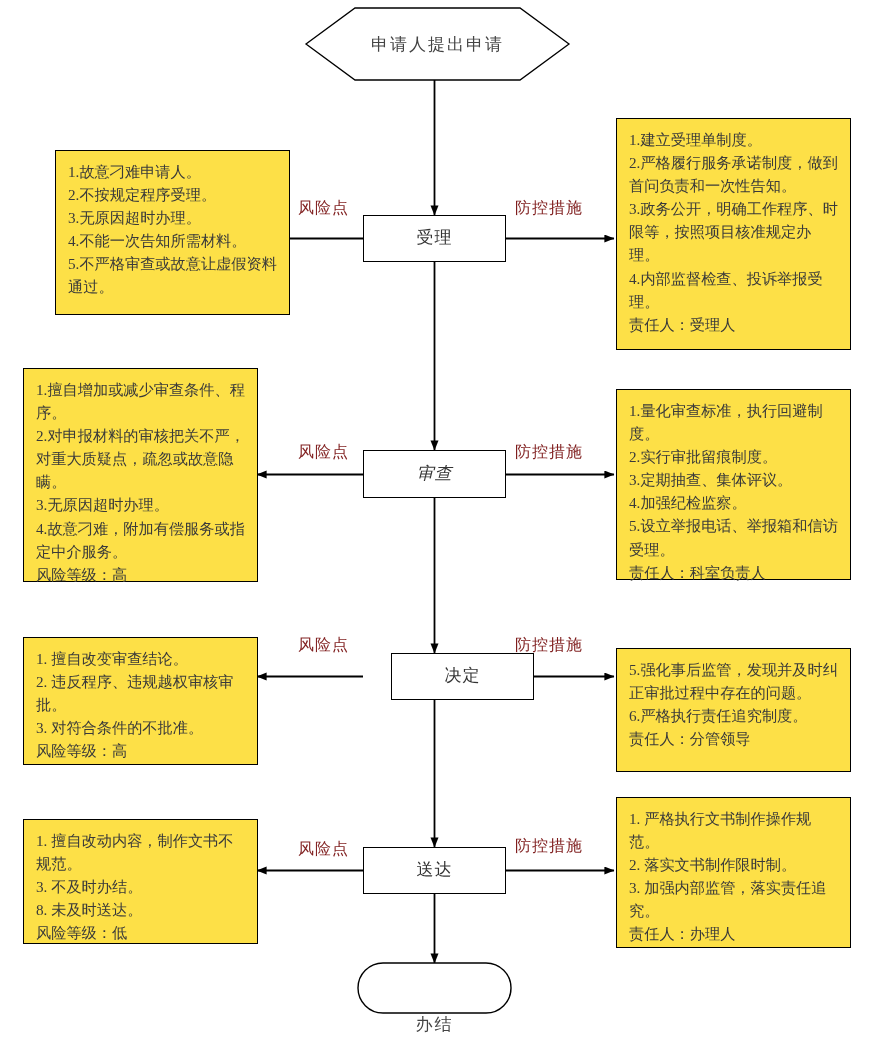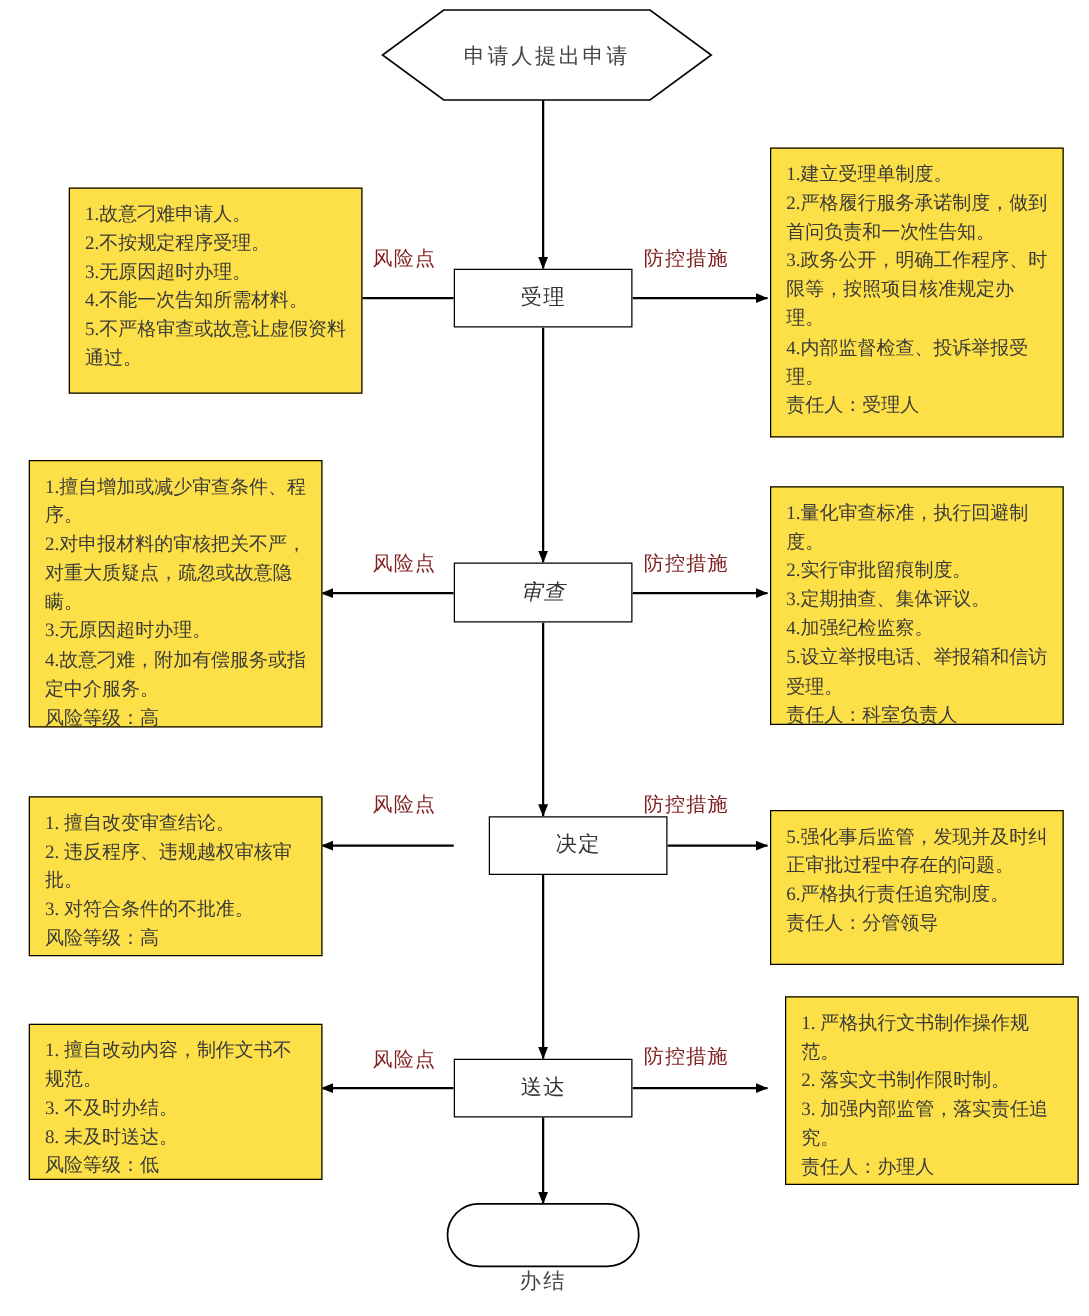--- a/index.html
+++ b/index.html
@@ -190,20 +190,20 @@
   <div class="edge-label" style="left:298px; top:841px;">风险点</div>
   <div class="edge-label" style="left:515px; top:838px;">防控措施</div>
 
   <div class="detail-box" style="left:23px; top:819px; width:235px; height:125px;">
     <p>1. 擅自改动内容，制作文书不规范。</p>
     <p>3. 不及时办结。</p>
     <p>8. 未及时送达。</p>
     <p>风险等级：低</p>
   </div>
 
-  <div class="detail-box" style="left:616px; top:797px; width:235px; height:151px;margin-left:12px;">
+  <div class="detail-box" style="left:616px; top:797px; width:235px; height:151px;">
     <p>1. 严格执行文书制作操作规范。</p>
     <p>2. 落实文书制作限时制。</p>
     <p>3. 加强内部监管，落实责任追究。</p>
     <p>责任人：办理人</p>
   </div>
 
 </div>
 
 </body></html>

